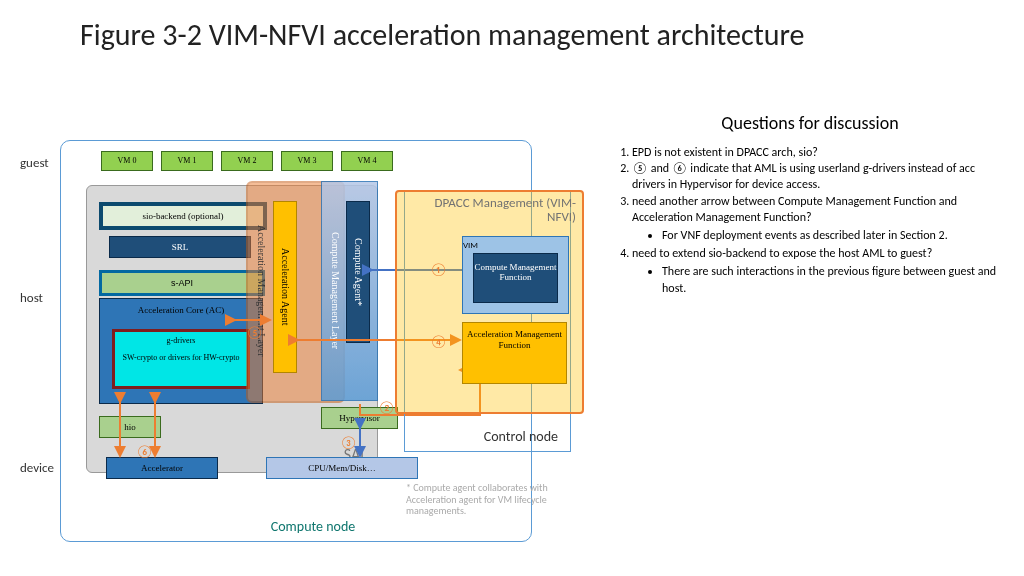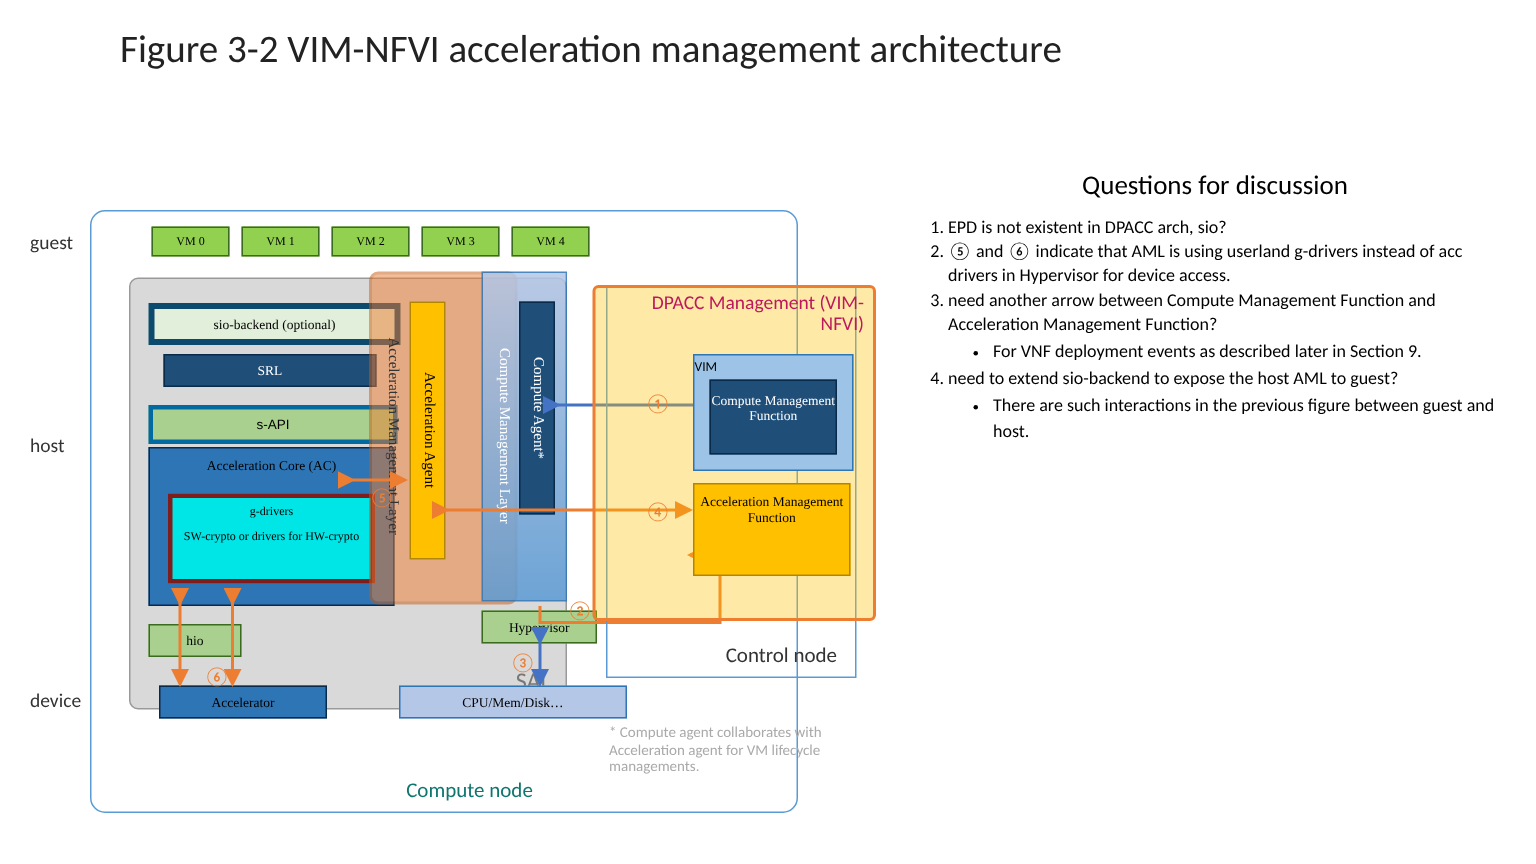--- a/index.html
+++ b/index.html
@@ -1,16 +1,16 @@
 <!DOCTYPE html>
 <html><head>
 <meta charset="utf-8">
 <style>
 body{margin:0;font-family:Calibri,Arial,sans-serif;background:#fff;width:1024px;height:576px;position:relative;font-size:13px;color:#000}
-.title{position:absolute;left:80px;top:18px;font-size:26px;color:#222;line-height:1.15}
+.title{position:absolute;left:80px;top:18px;font-size:30px;color:#222;line-height:1.15}
 .compute-node{position:absolute;left:60px;top:140px;width:470px;height:400px;border:1.5px solid #5b9bd5;border-radius:10px;background:#fff}
 .compute-node-label{position:absolute;bottom:6px;left:17px;width:100%;text-align:center;font-size:14px;color:#0f766e}
 .row-label{position:absolute;left:20px;font-size:13px;color:#333}
 .guest-label{top:155px}
 .host-label{top:290px}
 .device-label{top:460px}
 .vm{position:absolute;top:10px;width:50px;height:18px;background:#92d050;border:1px solid #3a6b1e;font-size:8px;text-align:center;line-height:18px;font-family:'Comic Sans MS',cursive}
 .host-box{position:absolute;left:25px;top:44px;width:290px;height:286px;background:#d9d9d9;border:1px solid #999;border-radius:6px}
 .sio-backend{position:absolute;left:12px;top:16px;width:160px;height:20px;background:#e2efda;border:4px solid #0c4a6e;font-size:9px;font-family:'Comic Sans MS',cursive;text-align:center;line-height:20px}
 .srl{position:absolute;left:22px;top:50px;width:140px;height:20px;background:#1f4e79;color:#fff;border:1px solid #0a2a4a;font-size:9px;font-family:'Comic Sans MS',cursive;text-align:center;line-height:20px}
@@ -26,21 +26,21 @@
 .aa{position:absolute;left:212px;top:60px;width:22px;height:170px;background:#ffc000;border:1px solid #b38600;writing-mode:vertical-rl;text-orientation:mixed;font-size:10px;font-family:'Comic Sans MS',cursive;text-align:center;line-height:22px}
 .cml{position:absolute;left:260px;top:40px;width:55px;height:218px;background:linear-gradient(180deg,#b4c7e7,#5b9bd5);border:1px solid #2e75b6;opacity:0.85}
 .cml-label{position:absolute;left:262px;top:60px;width:18px;height:180px;writing-mode:vertical-rl;text-orientation:mixed;font-size:10px;font-family:'Comic Sans MS',cursive;color:#fff;text-align:center}
 .ca{position:absolute;left:285px;top:60px;width:22px;height:140px;background:#1f4e79;border:1px solid #0a2a4a;writing-mode:vertical-rl;text-orientation:mixed;font-size:10px;font-family:'Comic Sans MS',cursive;color:#fff;text-align:center;line-height:22px}
 .hypervisor{position:absolute;left:260px;top:266px;width:75px;height:20px;background:#a9d08e;border:1px solid #3a6b1e;font-size:9px;font-family:'Comic Sans MS',cursive;text-align:center;line-height:20px}
 .accelerator{position:absolute;left:45px;top:316px;width:110px;height:20px;background:#2e75b6;border:1px solid #0a2a4a;color:#000;font-size:9px;font-family:'Comic Sans MS',cursive;text-align:center;line-height:20px}
 .cpumem{position:absolute;left:205px;top:316px;width:150px;height:20px;background:#b4c7e7;border:1px solid #2e75b6;font-size:9px;font-family:'Comic Sans MS',cursive;text-align:center;line-height:20px}
 .control-node{position:absolute;left:404px;top:190px;width:165px;height:260px;border:1.5px solid #5b9bd5;border-radius:0;background:transparent}
 .control-node-label{position:absolute;bottom:6px;right:12px;font-size:14px;color:#333}
 .dpacc{position:absolute;left:395px;top:190px;width:185px;height:220px;background:rgba(255,192,0,0.35);border:2px solid #ed7d31;border-radius:4px}
-.dpacc-label{position:absolute;left:406px;top:196px;width:170px;text-align:right;font-size:13px;color:#be185d;line-height:1.1}
+.dpacc-label{position:absolute;left:406px;top:196px;width:170px;text-align:right;font-size:13px;color:#737373;line-height:1.1}
 .vim-box{position:absolute;left:462px;top:236px;width:105px;height:76px;background:#9dc3e6;border:1px solid #2e75b6}
 .vim-label{position:absolute;top:2px;left:0;width:100%;text-align:left;font-size:9px}
 .cmf{position:absolute;left:10px;top:16px;width:85px;height:50px;background:#1f4e79;border:1px solid #0a2a4a;color:#fff;font-size:9px;font-family:'Comic Sans MS',cursive;text-align:center;padding-top:8px;box-sizing:border-box}
 .amf{position:absolute;left:462px;top:322px;width:105px;height:62px;background:#ffc000;border:1px solid #b38600;font-size:9px;font-family:'Comic Sans MS',cursive;text-align:center;padding-top:6px;box-sizing:border-box;line-height:1.2}
 .footnote{position:absolute;left:406px;top:482px;width:165px;font-size:10px;color:#aaa;line-height:1.15}
 .questions{position:absolute;left:610px;top:112px;width:400px}
 .questions h3{font-size:18px;font-weight:400;margin:0 0 10px;text-align:center}
 .questions ol{font-size:12px;padding-left:22px;margin:4px 0;line-height:1.35}
 .questions ul{list-style:disc;padding-left:30px;margin:2px 0}
 .circ{color:#ed7d31;font-size:13px;position:absolute}
@@ -136,21 +136,21 @@
 <div class="circ c6">⑥</div>
 
 <div class="questions">
   <h3>Questions for discussion</h3>
   <ol>
     <li><span>EPD is not existent in DPACC arch, sio?</span></li>
     <li><span>⑤ and ⑥ indicate that AML is using userland g-drivers instead of acc drivers in Hypervisor for device access.</span>
     </li>
     <li><span>need another arrow between Compute Management Function and Acceleration Management Function?</span>
       <ul>
-          <li>For VNF deployment events as described later in Section 9.</li>
+          <li>For VNF deployment events as described later in Section 2.</li>
         </ul>
     </li>
     <li><span>need to extend sio-backend to expose the host AML to guest?</span>
       <ul>
           <li>There are such interactions in the previous figure between guest and host.</li>
         </ul>
     </li>
   </ol>
 </div>
 

